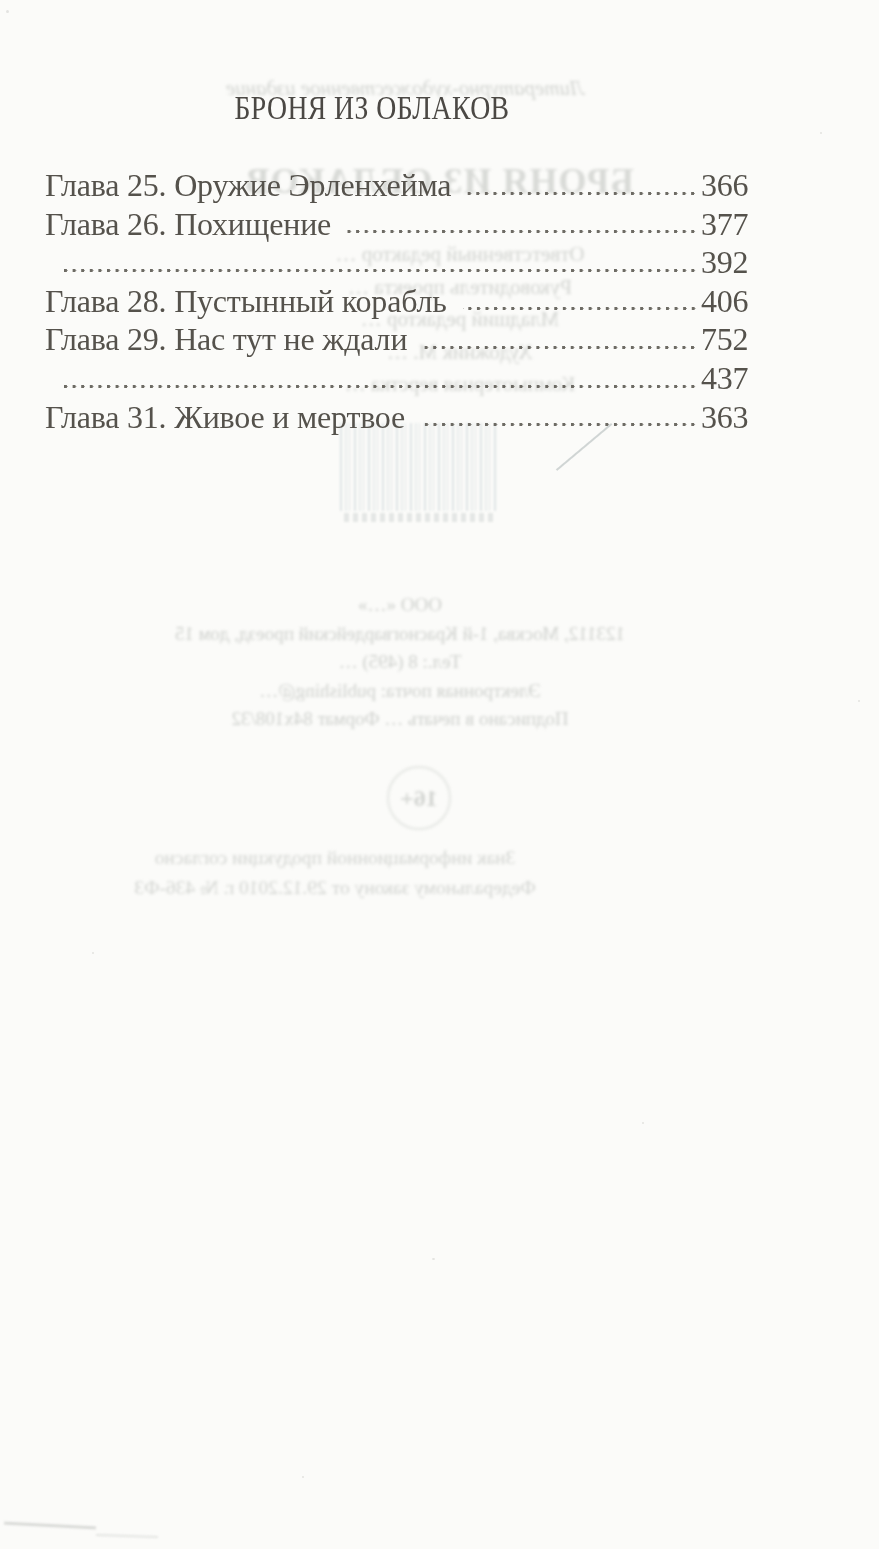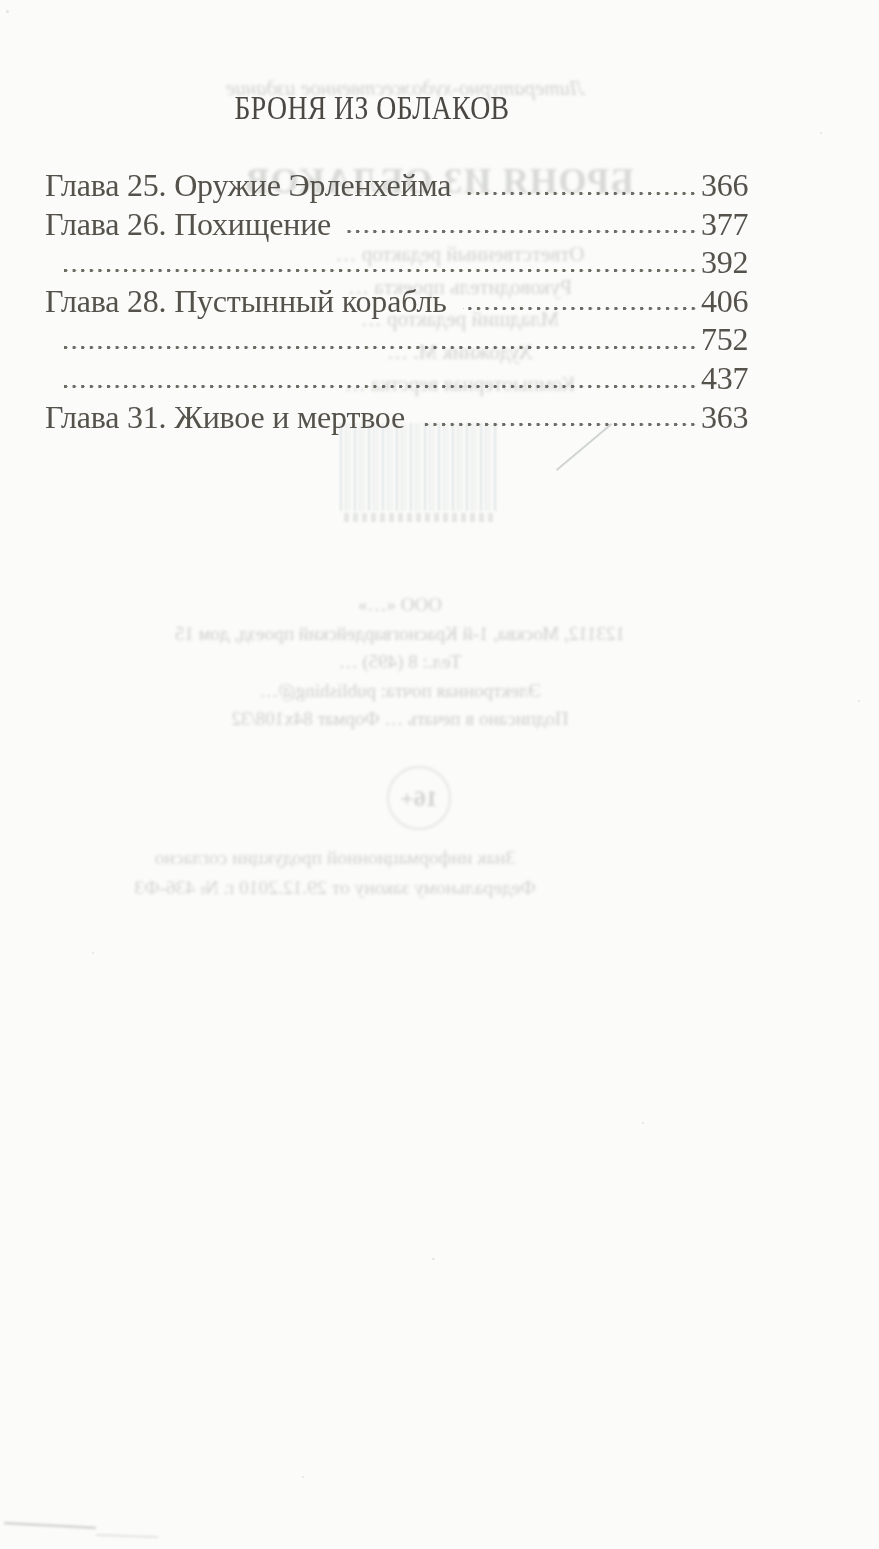--- a/index.html
+++ b/index.html
@@ -144,20 +144,21 @@
     <div class="toc-row">
       <span class="toc-dots"></span>
       <span class="toc-page">392</span>
     </div>
     <div class="toc-row">
       <span class="toc-label">Глава 28. Пустынный корабль</span>
       <span class="toc-dots"></span>
       <span class="toc-page">406</span>
     </div>
     <div class="toc-row">
+      <span class="toc-label">Глава 29. Нас тут не ждали</span>
       <span class="toc-dots"></span>
       <span class="toc-page">752</span>
     </div>
     <div class="toc-row">
       <span class="toc-dots"></span>
       <span class="toc-page">437</span>
     </div>
     <div class="toc-row">
       <span class="toc-label">Глава 31. Живое и мертвое</span>
       <span class="toc-dots"></span>

